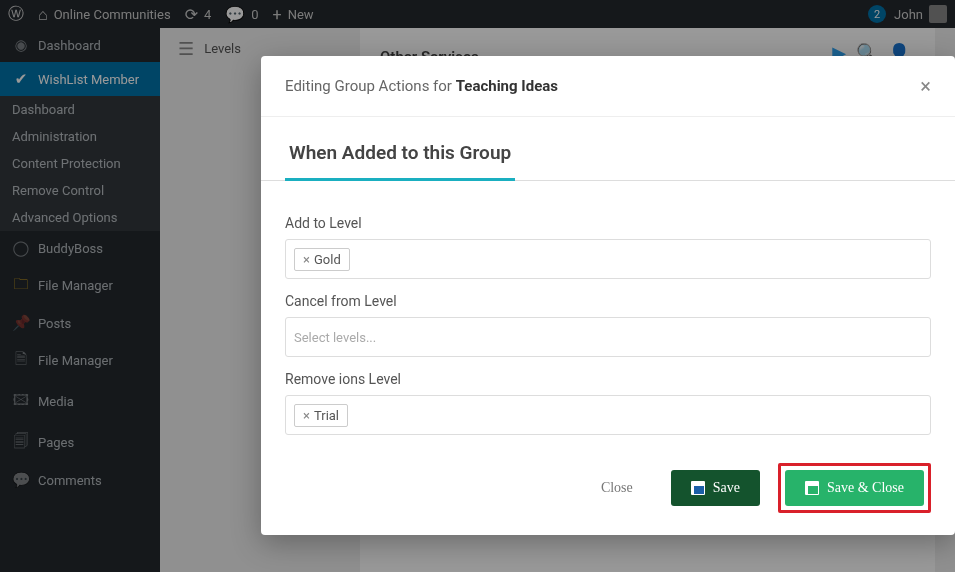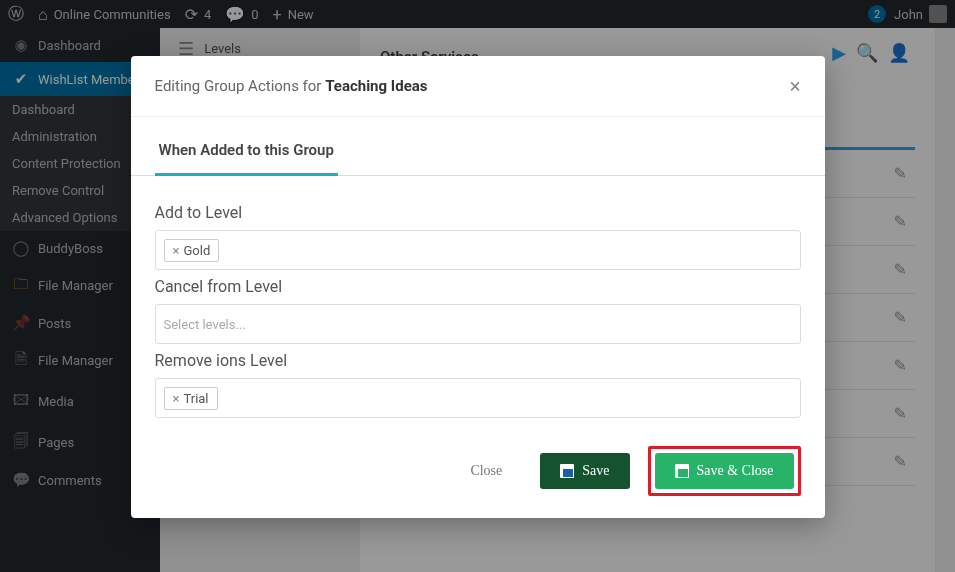--- a/index.html
+++ b/index.html
@@ -35,31 +35,31 @@
   .actions-title { margin-top: 40px; font-size: 18px; color: #555; }
   .rows { margin-top: 20px; }
   .row { border-top: 1px solid #e5e5e5; display: flex; align-items: center; justify-content: flex-end; padding: 14px 8px; }
   .row:last-child { border-bottom: 1px solid #e5e5e5; }
   .row .pencil { color: #999; font-size: 16px; }
   .bottom-item { margin-top: 16px; color: #2ea3f2; font-size: 14px; padding-left: 18px;}
   .top-icons { position: absolute; top: 14px; right: 24px; display: flex; gap: 10px; color: #2ea3f2; font-size: 18px; }
   .row.highlighted { border-top: 3px solid #2ea3f2; }
   
   
-  .overlay { position: absolute; inset: 0; background: rgba(0,0,0,0.4); display: flex; align-items: flex-start; justify-content: center; padding-top: 56px; }
+  .overlay { position: absolute; inset: 0; background: rgba(0,0,0,0.4); display: flex; align-items: flex-start; justify-content: flex-end; padding-top: 56px; }
   .modal { width: 694px; background: #fff; border-radius: 4px; box-shadow: 0 8px 30px rgba(0,0,0,0.3); }
   .modal-head { padding: 18px 24px; border-bottom: 1px solid #eee; display:flex; align-items:center; }
   .modal-head .title { color: #666; font-size: 15px; }
   .modal-head .title b { color: #333; }
   .modal-head .close { margin-left:auto; color:#888; font-size:20px; cursor:pointer; }
   .modal-tabs { display: flex; padding: 0 24px; border-bottom: 1px solid #ddd; margin-top: 8px; }
-  .modal-tabs .mt { padding: 16px 4px 14px; margin-right: 28px; color: #999; font-size: 15px; cursor:pointer; }
+  .modal-tabs .mt { padding: 16px 4px 14px; margin-right: 28px; color: #999; font-size: 19px; cursor:pointer; }
   .modal-tabs .mt.active { color: #444; font-weight: 600; border-bottom: 3px solid #1aafc0; margin-bottom: -1px; }
   .modal-body { padding: 20px 24px 10px; }
-  .field-label { color: #555; font-size: 16px; margin: 7px 0 8px; }
+  .field-label { color: #555; font-size: 14px; margin: 14px 0 8px; }
   .tag-input { border: 1px solid #ddd; border-radius: 3px; padding: 6px 8px; min-height: 40px; display: flex; align-items: center; gap: 6px; }
   .tag { background: #fff; border: 1px solid #ccc; border-radius: 2px; padding: 3px 8px; font-size: 13px; color: #555; display: inline-flex; align-items: center; gap: 4px; }
   .tag .x { color: #888; cursor: pointer; }
   .tag-input .placeholder { color: #aaa; }
   .modal-foot { padding: 18px 24px 22px; display: flex; justify-content: flex-end; align-items: center; gap: 18px; }
   .btn { border: none; border-radius: 3px; padding: 10px 20px; font-size: 14px; cursor: pointer; display: inline-flex; align-items: center; gap: 8px; font-family: Liberation Serif, serif; }
   .btn-close { background: transparent; color: #777; }
   .btn-save { background: #14532d; color: #fff; }
   .btn-saveclose { background: #27b36a; color: #fff; }
   .disk-icon { display:inline-block; width:14px; height:14px; background:#fff; position:relative; border-radius:1px; }

